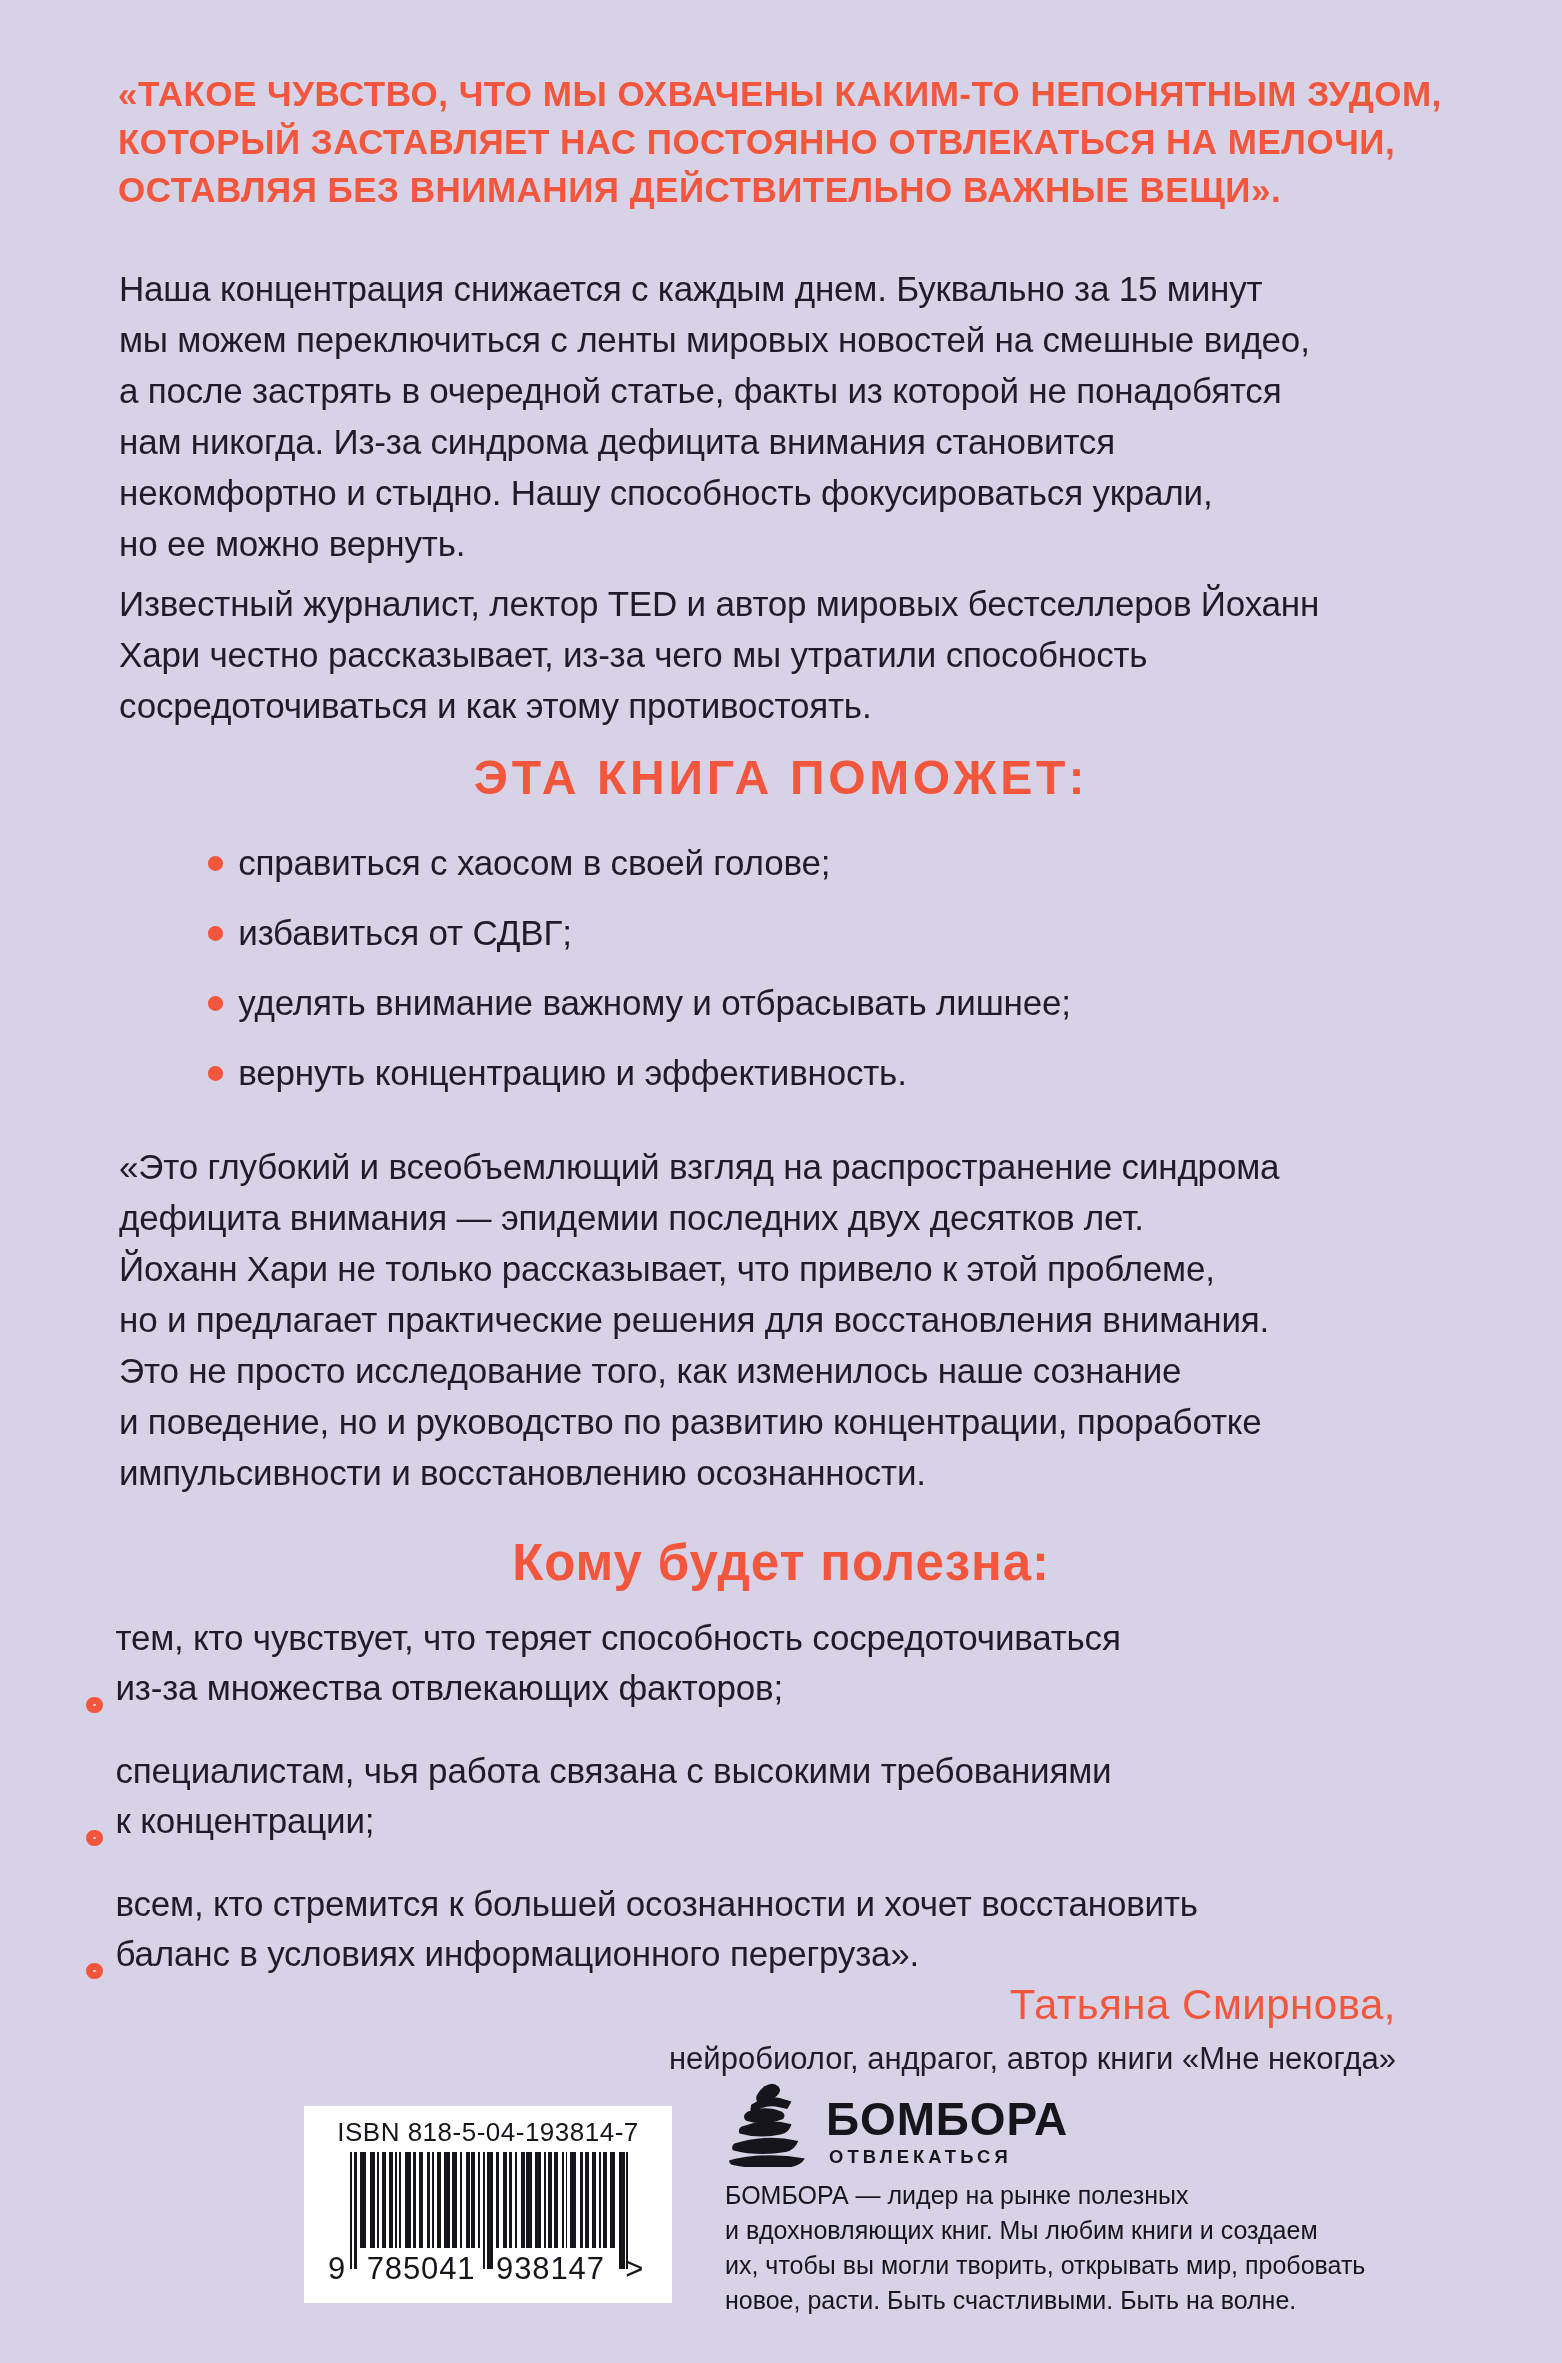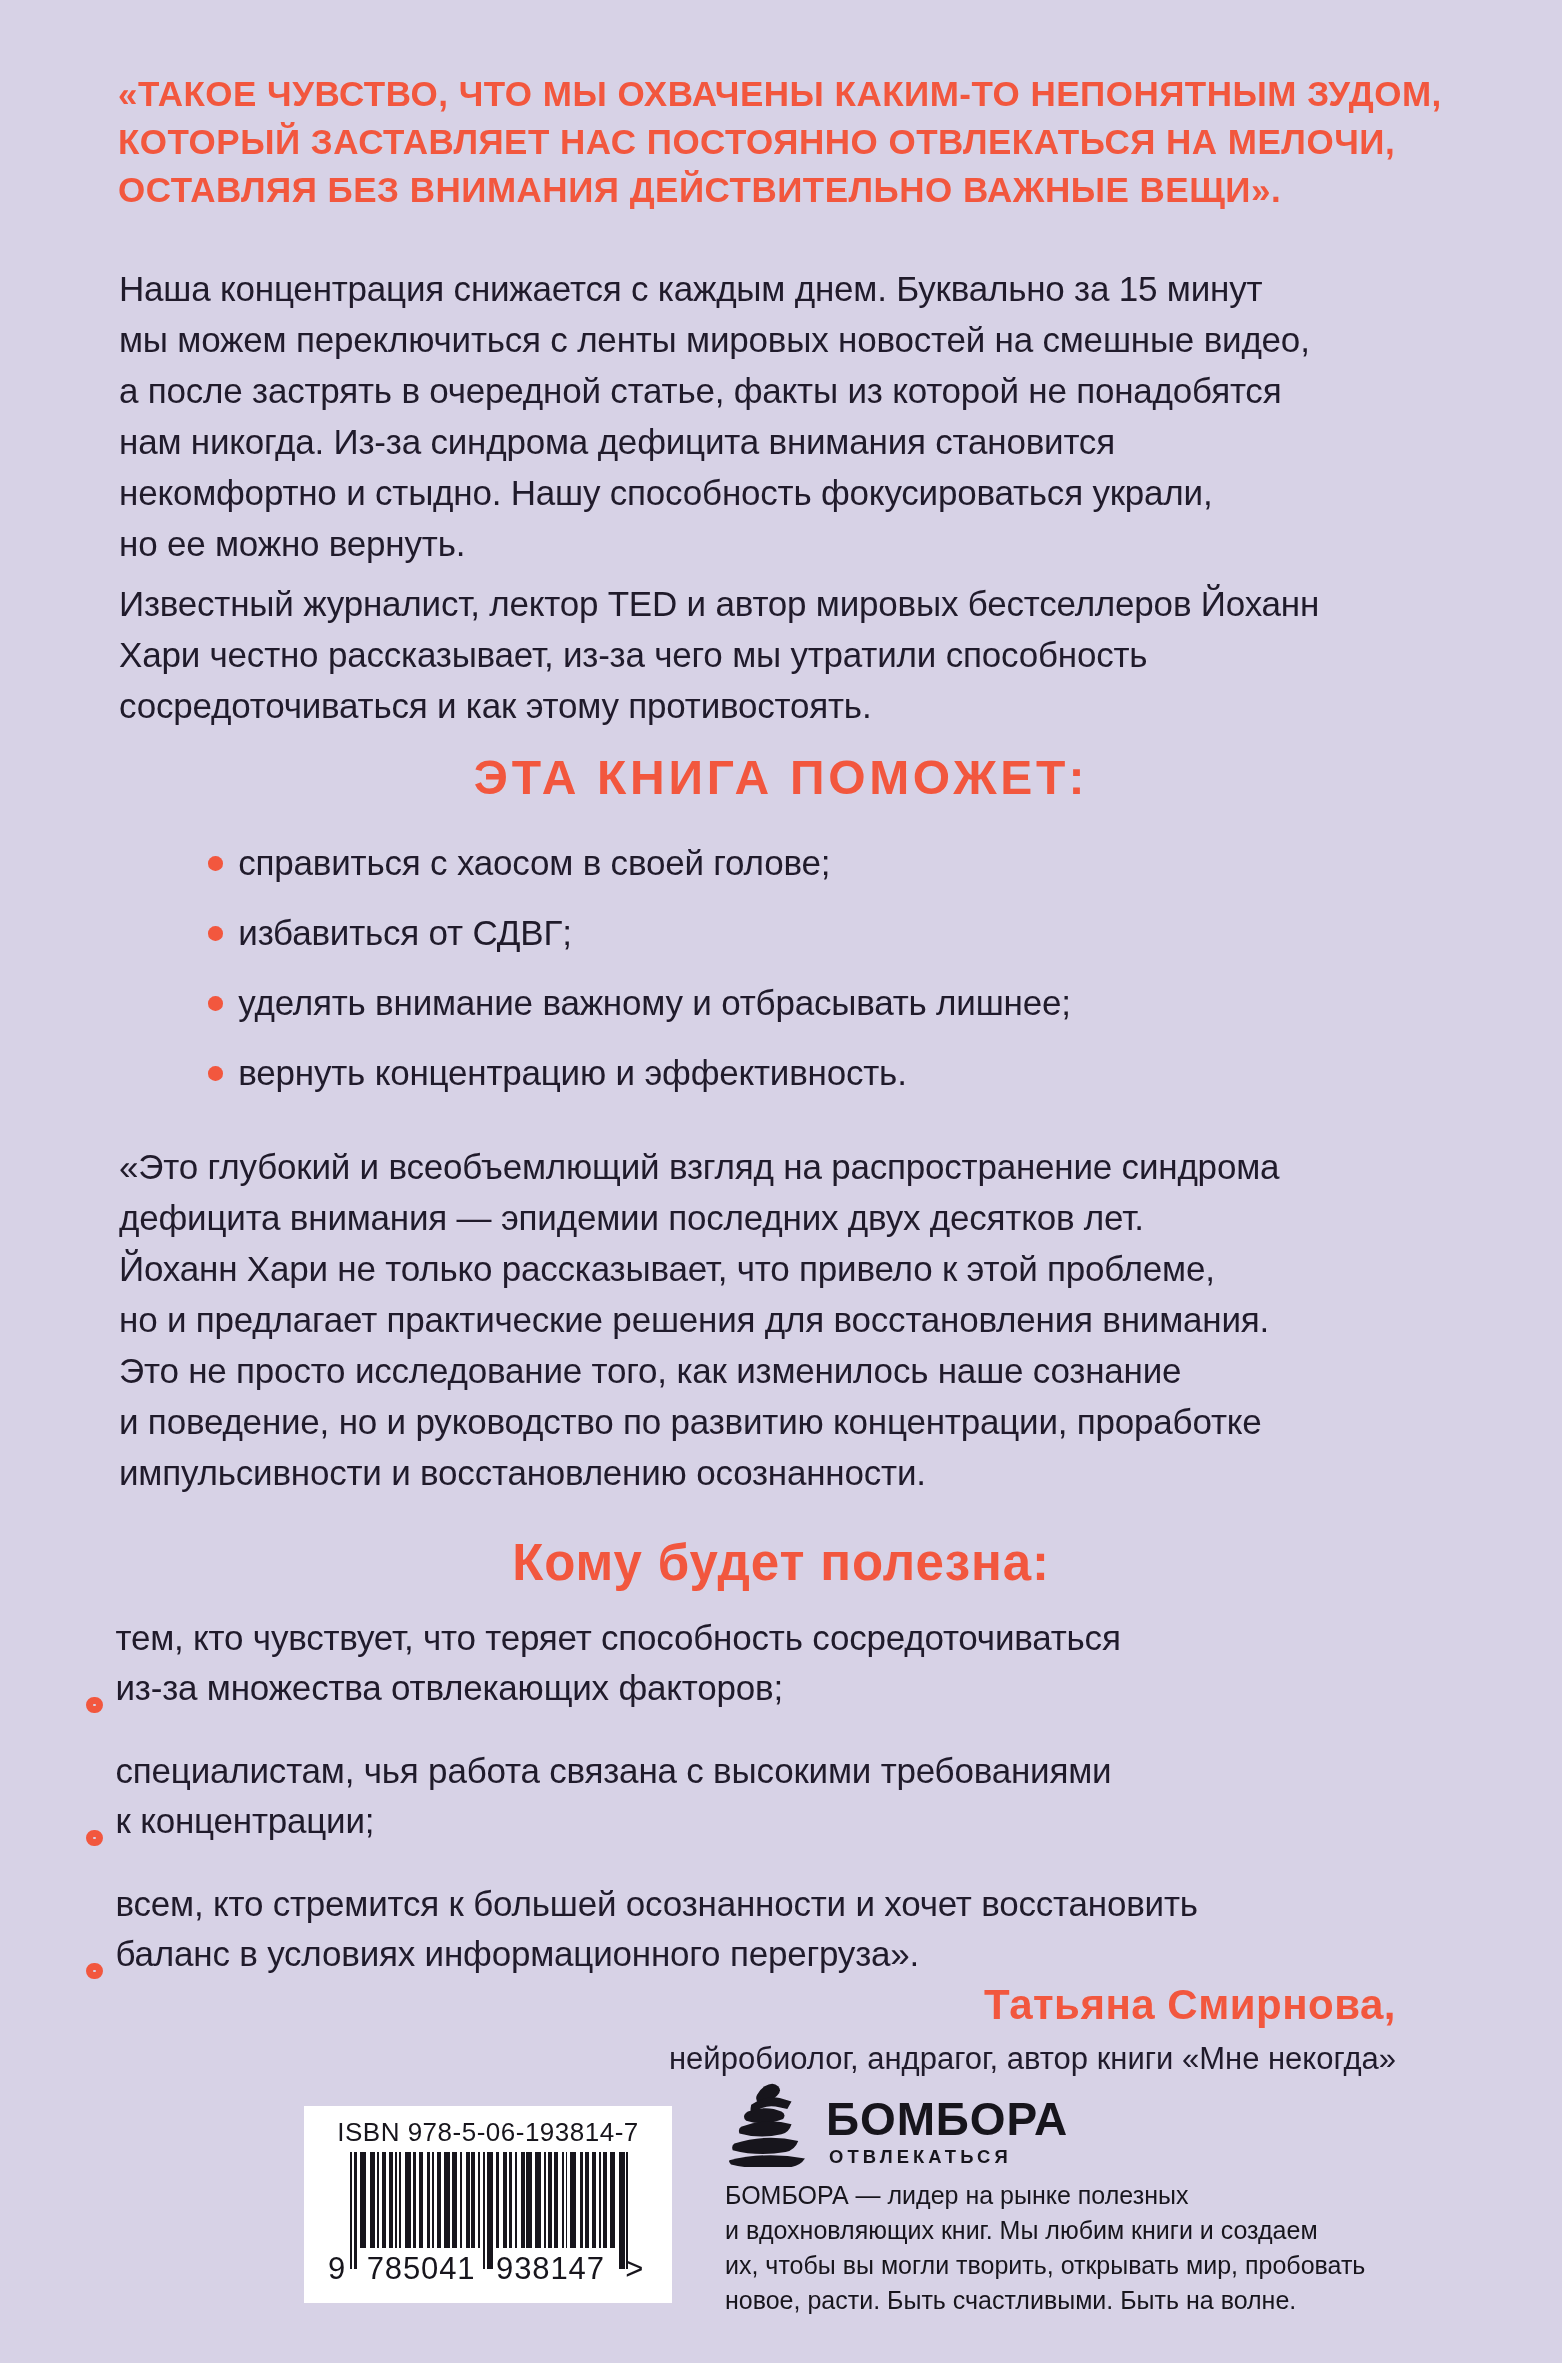--- a/index.html
+++ b/index.html
@@ -74,21 +74,21 @@
   .ring{
     width:16.5px; height:16.5px; border-radius:50%;
     border:7.3px solid var(--accent);
     flex:0 0 auto; margin-top:9.2px;
   }
 
   .signature{
     right:166px; top:1980px; text-align:right;
   }
   .sig-name{
-    font-size:42px; line-height:50px; color:var(--accent); font-weight:700;
+    font-size:42px; line-height:50px; color:var(--accent); font-weight:400;
     letter-spacing:0.5px;
   }
   .sig-role{
     margin-top:9.2px;
     font-size:31px; line-height:40px; color:var(--ink);
   }
 
   .barcode-box{
     left:304px; top:2106px; width:368px; height:197px;
     background:var(--box);
@@ -193,21 +193,21 @@
 баланс в условиях информационного перегруза».</span>
   </div>
 </div>
 
 <div class="abs signature">
   <div class="sig-name">Татьяна Смирнова,</div>
   <div class="sig-role">нейробиолог, андрагог, автор книги «Мне некогда»</div>
 </div>
 
 <div class="abs barcode-box">
-  <div class="isbn">ISBN 978-5-06-193814-7</div>
+  <div class="isbn">ISBN 818-5-04-193814-7</div>
   <div class="bars" id="bars">
       <div class="bar guard" style="width: 2.2px; margin-right: 1.8px;"></div>
       <div class="bar guard" style="width: 4.4px; margin-right: 2.8px;"></div>
       <div class="bar" style="width: 6.6px; margin-right: 3.7px;"></div>
       <div class="bar" style="width: 6.6px; margin-right: 1.8px;"></div>
       <div class="bar" style="width: 2.2px; margin-right: 2.8px;"></div>
       <div class="bar" style="width: 4.4px; margin-right: 3.7px;"></div>
       <div class="bar" style="width: 4.4px; margin-right: 1.8px;"></div>
       <div class="bar" style="width: 2.2px; margin-right: 2.8px;"></div>
       <div class="bar" style="width: 2.2px; margin-right: 3.7px;"></div>

